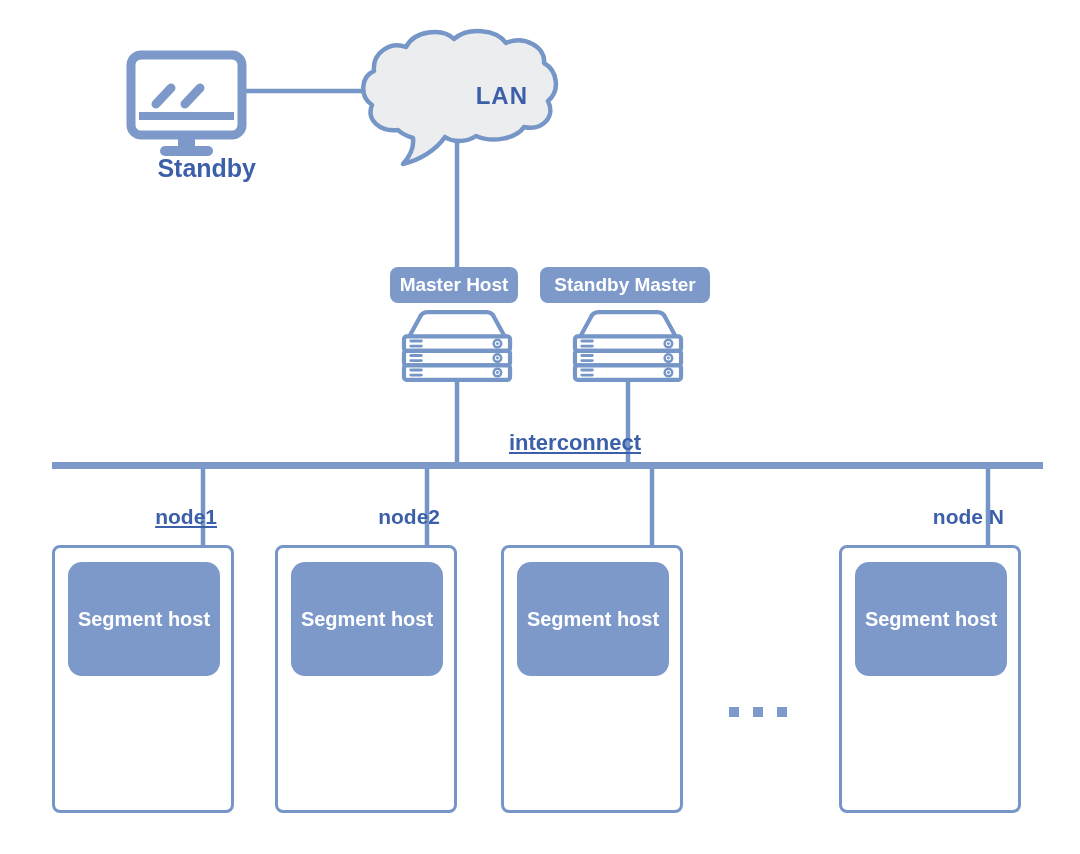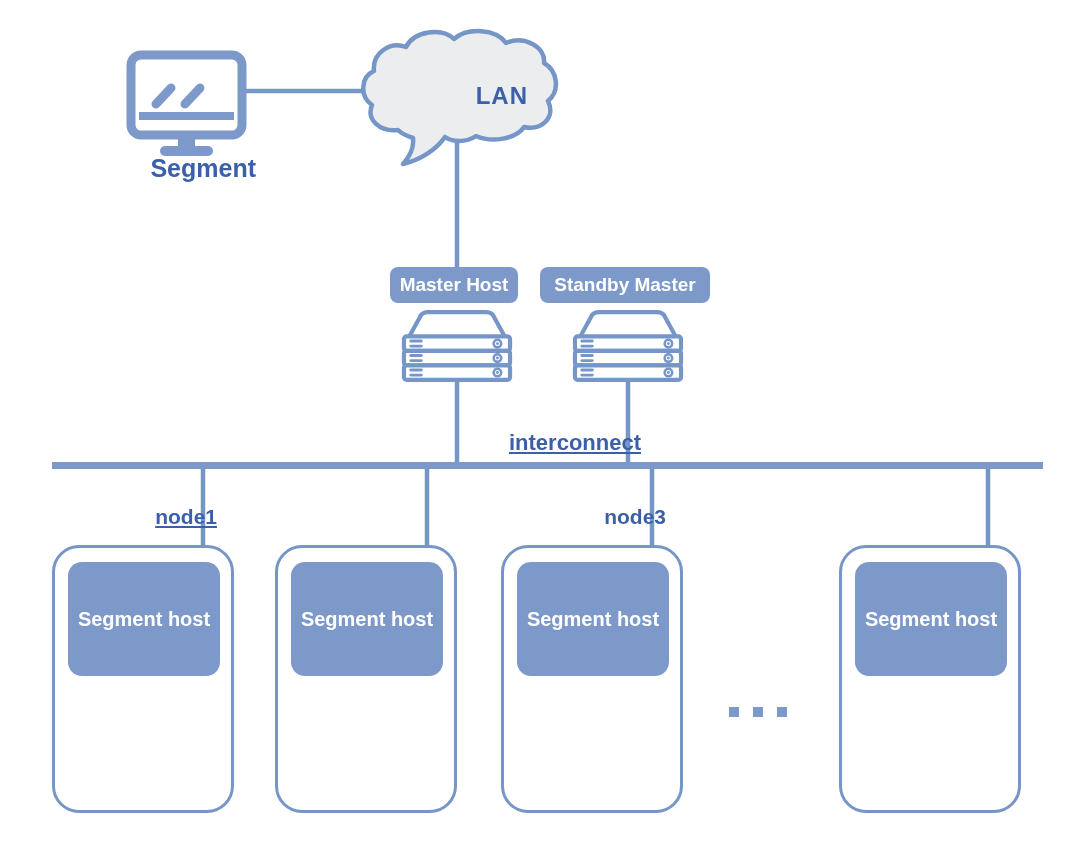--- a/index.html
+++ b/index.html
@@ -18,21 +18,21 @@
   .client-lbl{left:118px;top:154px;width:138px;font-size:25px;}
   .lan-lbl{left:398px;top:82px;width:130px;font-size:24px;letter-spacing:1px;}
   .badge{background:var(--fill);color:var(--white);font-weight:bold;font-size:19px;
          border-radius:8px;display:flex;align-items:center;justify-content:center;
          height:36px;top:267px;}
   .badge.master{left:390px;width:128px;}
   .badge.standby{left:540px;width:170px;}
   .ic-lbl{left:441px;top:430px;width:200px;font-size:22px;text-decoration:underline;}
   .node-lbl{top:505px;width:182px;font-size:21px;transform:translateX(-17px);}
   .node{top:545px;width:182px;height:268px;border:3.5px solid var(--stroke);
-        border-radius:27px;background:#ffffff;}
+        border-radius:8px;background:#ffffff;}
   .n1{left:52px;text-decoration:underline;} .n2{left:275px;} .n3{left:501px;} .n4{left:839px;}
   .seg{position:absolute;left:13px;top:14px;width:152px;height:114px;background:var(--fill);
        border-radius:14px;display:flex;align-items:center;justify-content:center;}
   .seg span{color:var(--white);font-weight:bold;font-size:20px;}
   .dots{left:729px;top:707px;display:flex;gap:14px;}
   .dots i{display:block;width:10px;height:10px;background:var(--fill);}
 </style>
 </head>
 <body>
 
@@ -123,34 +123,35 @@
     <use href="#db" transform="translate(88.5,756)"></use>
     <use href="#db" transform="translate(151.5,756)"></use>
     <use href="#db" transform="translate(311.5,756)"></use>
     <use href="#db" transform="translate(374.5,756)"></use>
     <use href="#db" transform="translate(537.5,756)"></use>
     <use href="#db" transform="translate(600.5,756)"></use>
     <use href="#db" transform="translate(875.5,756)"></use>
     <use href="#db" transform="translate(938.5,756)"></use>
   </svg>
 
-  <div class="abs lbl client-lbl">Segment</div>
+  <div class="abs lbl client-lbl">Standby</div>
   <div class="abs lbl lan-lbl">LAN</div>
 
   <div class="abs badge standby">
     <span>Standby Master</span>
   </div>
   <div class="abs badge master">
     <span>Master Host</span>
   </div>
 
   <div class="abs lbl ic-lbl">interconnect</div>
 
   <div class="abs lbl node-lbl n1">node1</div>
-  <div class="abs lbl node-lbl n3">node3</div>
+  <div class="abs lbl node-lbl n2">node2</div>
+  <div class="abs lbl node-lbl n4">node N</div>
 
   <div class="abs node n1">
     <div class="seg">
       <span>Segment host</span>
     </div>
   </div>
   <div class="abs node n2">
     <div class="seg">
       <span>Segment host</span>
     </div>

